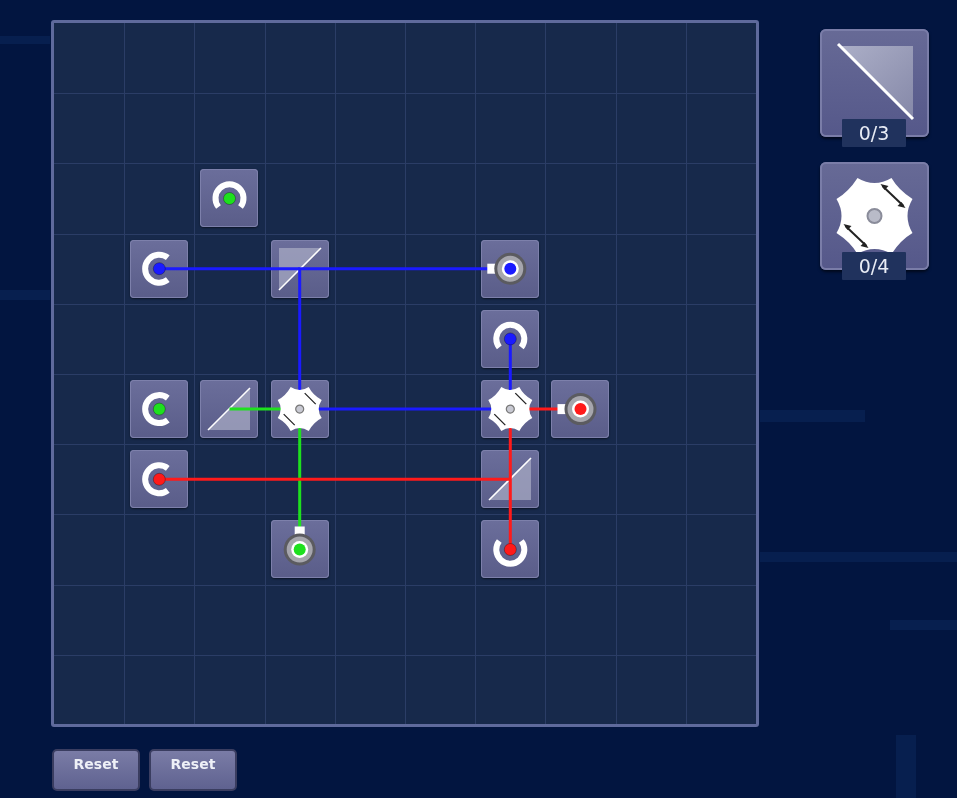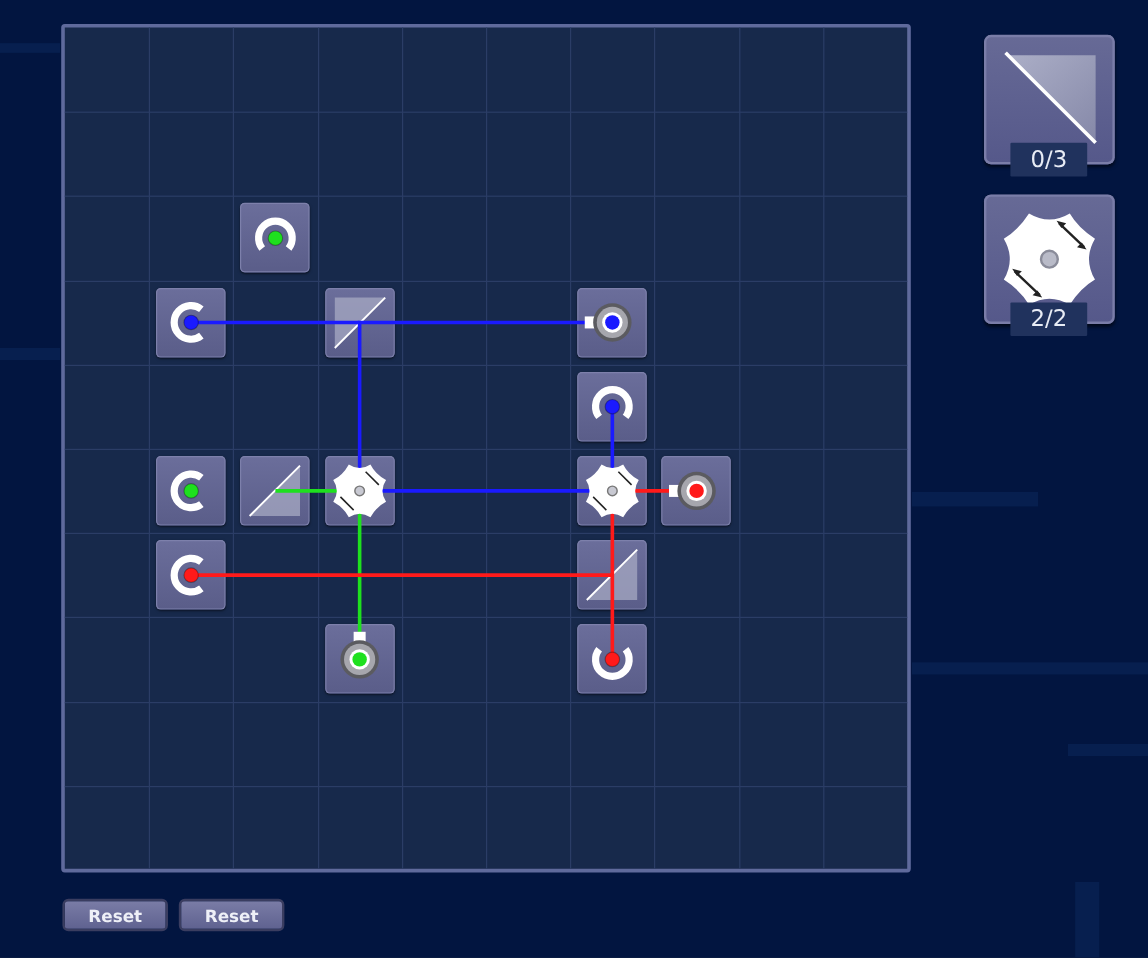--- a/index.html
+++ b/index.html
@@ -5,21 +5,21 @@
   html,body{margin:0;padding:0;}
   body{width:957px;height:798px;background:#021540;position:relative;overflow:hidden;font-family:"DejaVu Sans",sans-serif;}
   .bgline{position:absolute;background:#0a2456;opacity:.7;}
   #board{position:absolute;left:51px;top:20px;width:702px;height:701px;background:#17294b;border:3px solid #5f6a9c;border-radius:3px;box-sizing:content-box;}
   .gl{position:absolute;background:#2b3d66;}
   .tile{position:absolute;width:58px;height:58px;background:linear-gradient(#6b6e9b,#5a5d89);border-radius:4px;box-shadow:inset 0 0 0 1px #7d80ab,0 1px 2px rgba(0,0,0,.5);}
   svg.beams{position:absolute;left:0;top:0;pointer-events:none;}
   .tile svg{position:absolute;left:0;top:0;}
   .inv{position:absolute;left:820px;width:109px;height:108px;background:linear-gradient(#676a96,#55588a);border-radius:6px;box-shadow:inset 0 0 0 2px #7a7da8,0 2px 3px rgba(0,0,0,.6);}
   .count{position:absolute;left:22px;width:64px;height:28px;background:#20325d;border-radius:1px;color:#e8ecf5;font-size:19px;text-align:center;line-height:28px;}
-  .btn{position:absolute;top:749px;height:27px;background:linear-gradient(#7a7ca6,#5f6290);border:2px solid #3a3d60;border-radius:5px;color:#eef0f7;font-size:14px;font-weight:bold;text-align:center;line-height:27px;box-sizing:border-box;cursor:pointer;}
+  .btn{position:absolute;top:749px;height:42px;background:linear-gradient(#7a7ca6,#5f6290);border:2px solid #3a3d60;border-radius:5px;color:#eef0f7;font-size:14px;font-weight:bold;text-align:center;line-height:27px;box-sizing:border-box;cursor:pointer;}
 </style>
 </head>
 <body>
 
 <div class="bgline" style="left:0;top:36px;width:50px;height:8px"></div>
 <div class="bgline" style="left:0;top:290px;width:50px;height:10px"></div>
 <div class="bgline" style="left:760px;top:410px;width:105px;height:12px"></div>
 <div class="bgline" style="left:760px;top:552px;width:197px;height:10px"></div>
 <div class="bgline" style="left:890px;top:620px;width:67px;height:10px"></div>
 <div class="bgline" style="left:896px;top:735px;width:20px;height:63px"></div>
@@ -187,17 +187,17 @@
       <path d="M-17,-38 Q0,-28 17,-38 Q24,-26 38,-17 Q28,0 38,17 Q26,24 17,38 Q0,28 -17,38 Q-24,26 -38,17 Q-28,0 -38,-17 Q-26,-24 -17,-38Z" fill="#fff"></path>
       <circle r="7" fill="#b9bbc8" stroke="#8a8c9a" stroke-width="2"></circle>
       <line x1="8" y1="-30" x2="29" y2="-10" stroke="#222" stroke-width="2"></line>
       <polygon points="6,-32 14,-30 10,-26" fill="#222"></polygon>
         <polygon points="31,-8 23,-10 27,-14" fill="#222"></polygon>
       <line x1="-29" y1="10" x2="-8" y2="30" stroke="#222" stroke-width="2"></line>
       <polygon points="-31,8 -23,10 -27,14" fill="#222"></polygon>
         <polygon points="-6,32 -14,30 -10,26" fill="#222"></polygon>
     </g>
   </svg>
-  <div class="count" style="top:90px">2/2</div>
+  <div class="count" style="top:90px">0/4</div>
 </div>
 
 <div class="btn" style="left:52px;width:88px">Reset</div>
 <div class="btn" style="left:149px;width:88px">Reset</div>
 
 </body></html>

